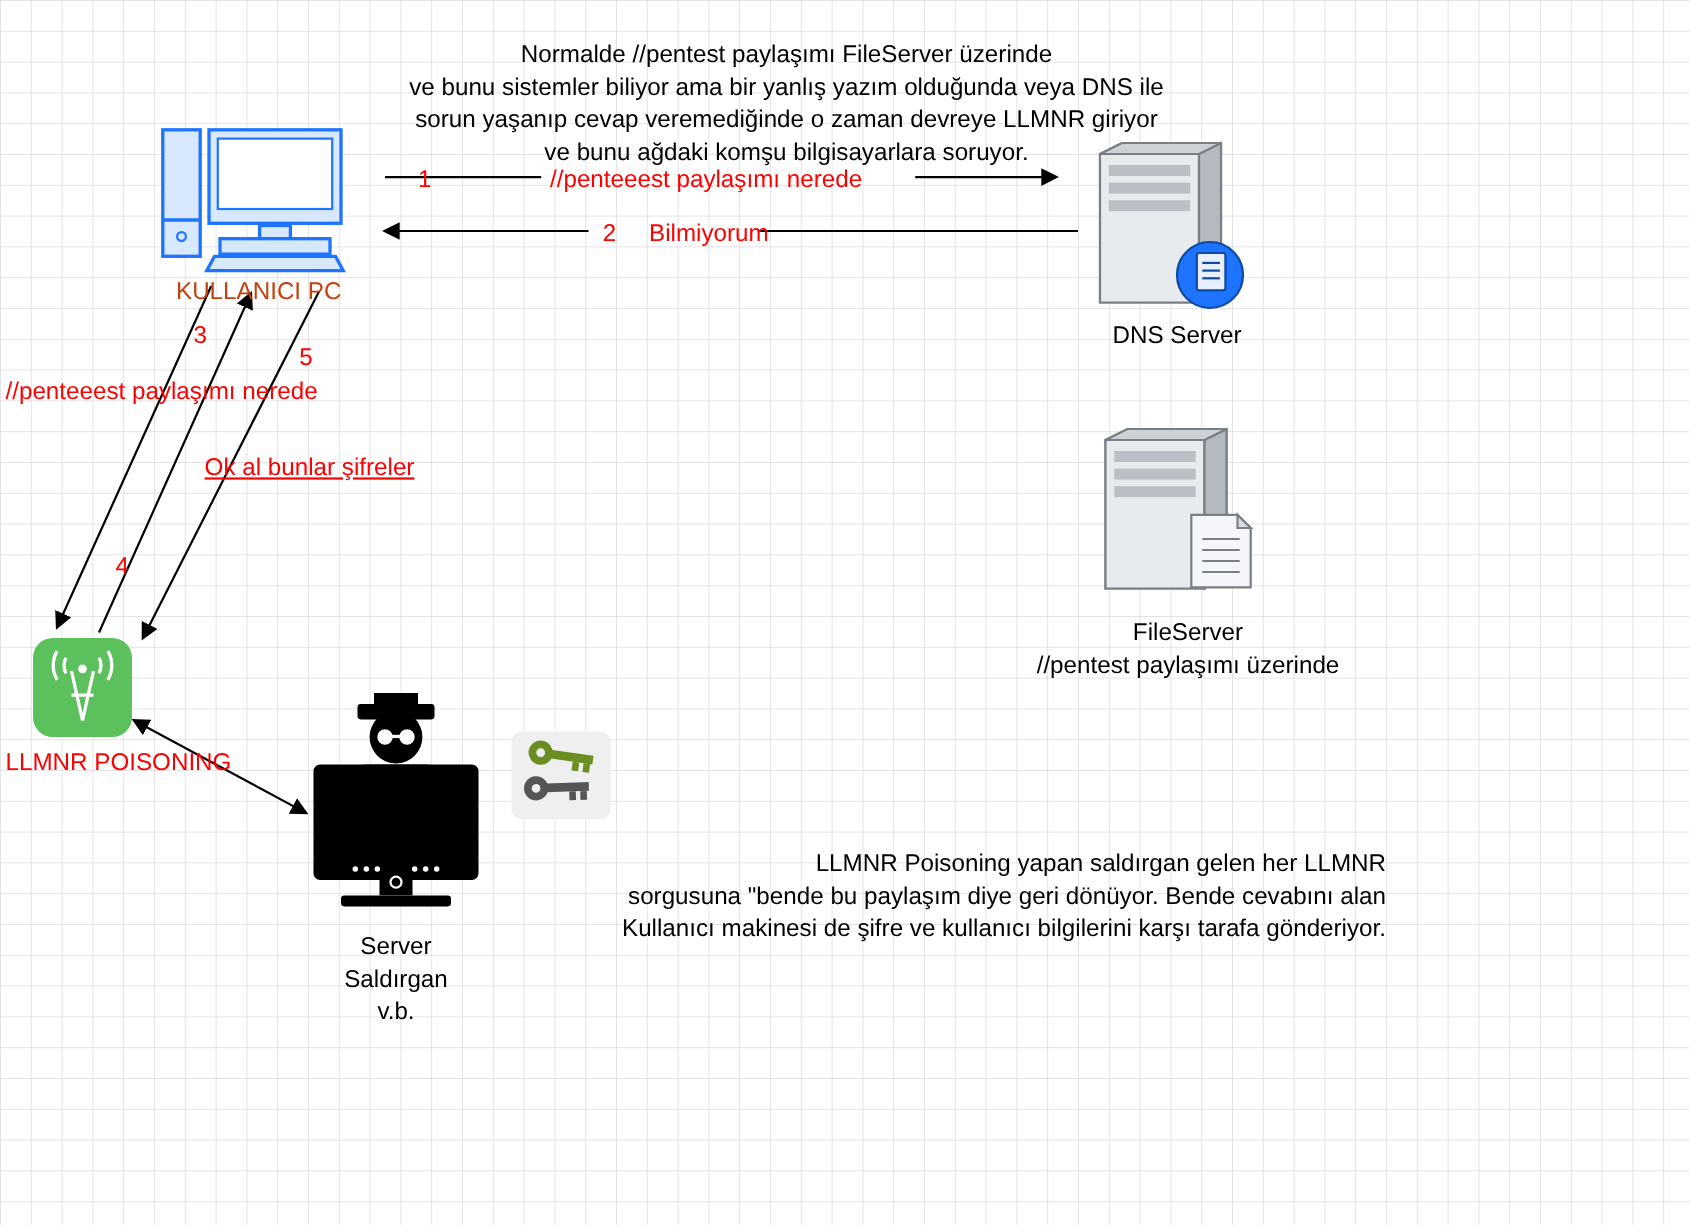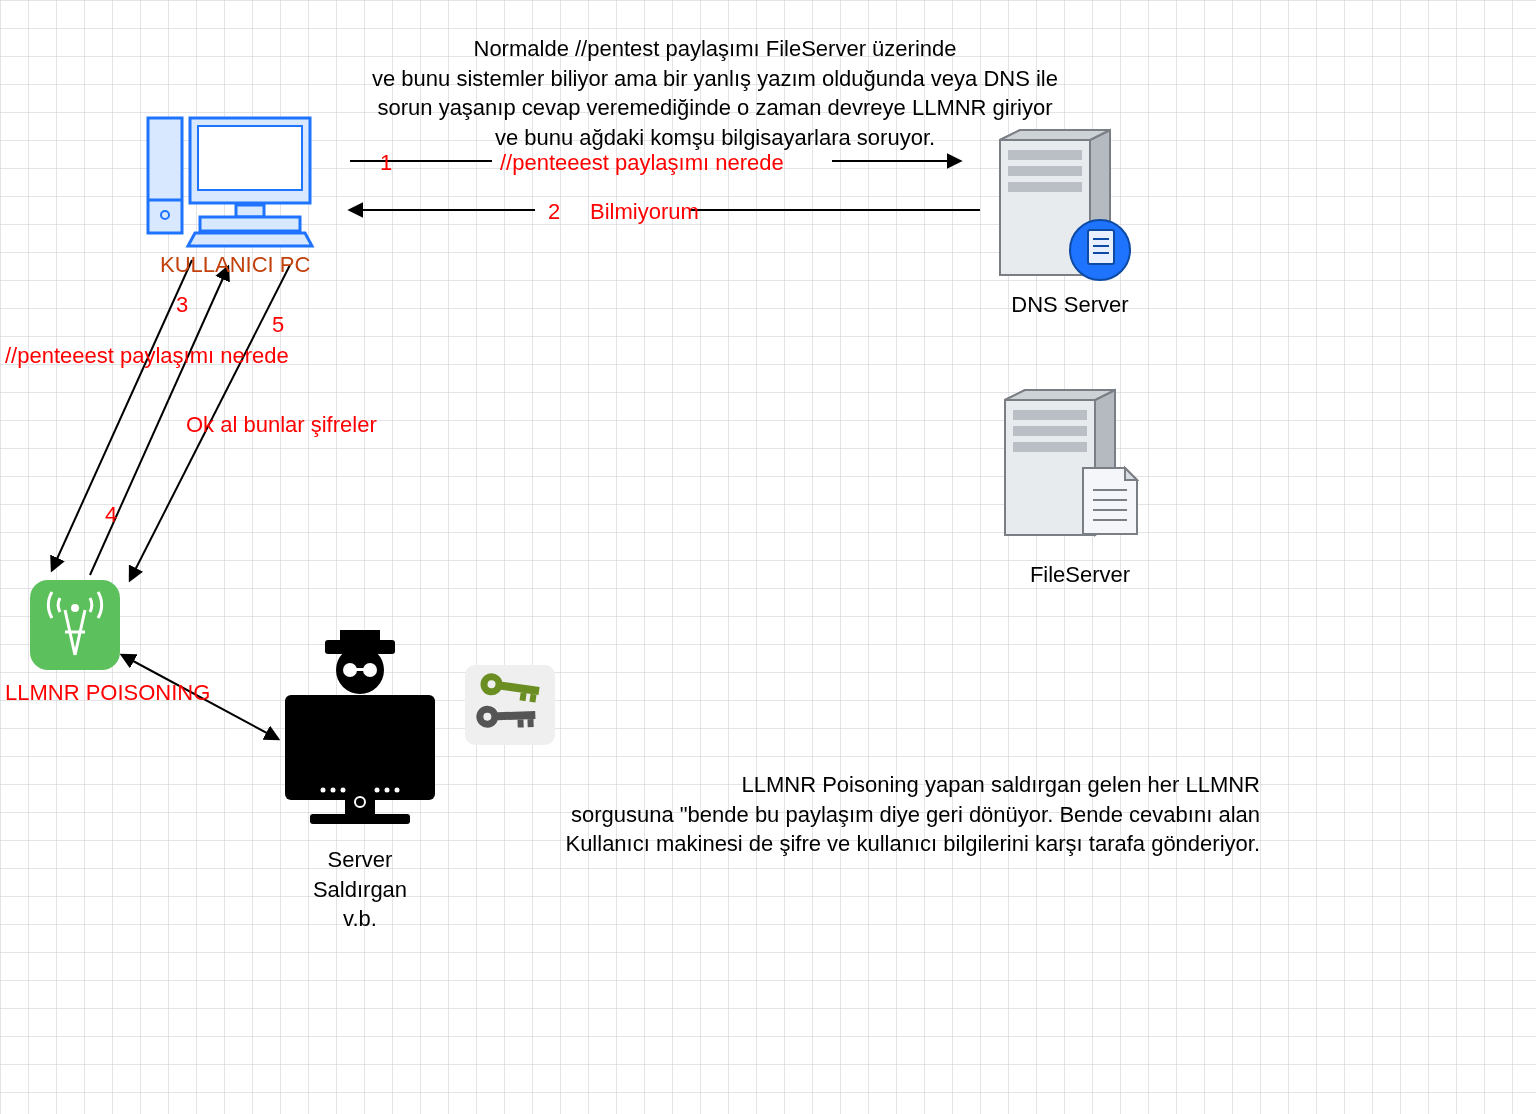--- a/index.html
+++ b/index.html
@@ -167,28 +167,29 @@
 
 <div class="text red" style="left:548px;top:197px;">2</div>
 <div class="text red" style="left:590px;top:197px;text-align:right;">Bilmiyorum</div>
 
 <div class="text blue" style="left:160px;top:250px;">KULLANICI PC</div>
 
 <div class="text center" style="left:990px;top:290px;width:160px;">DNS Server</div>
 
 <div class="text center" style="left:940px;top:560px;width:280px;">
   <span>FileServer</span><br>
+  <span>//pentest paylaşımı üzerinde</span>
 </div>
 
 <div class="text red" style="left:176px;top:290px;">3</div>
 <div class="text red" style="left:272px;top:310px;">5</div>
 <div class="text red" style="left:105px;top:500px;">4</div>
 
 <div class="text red" style="left:5px;top:341px;">//penteeest paylaşımı nerede</div>
-<div class="text red" style="left:186px;top:410px;">Ok al bunlar şifreler</div>
+<div class="text red" style="left:186px;top:410px;text-decoration:underline;">Ok al bunlar şifreler</div>
 
 <div class="text red" style="left:5px;top:678px;">LLMNR POISONING</div>
 
 <div class="text center" style="left:300px;top:845px;width:120px;">
   <span>Server</span><br>
   <span>Saldırgan</span><br>
   <span>v.b.</span>
 </div>
 
 <div class="text center" style="left:480px;top:770px;width:780px;text-align:right;">

